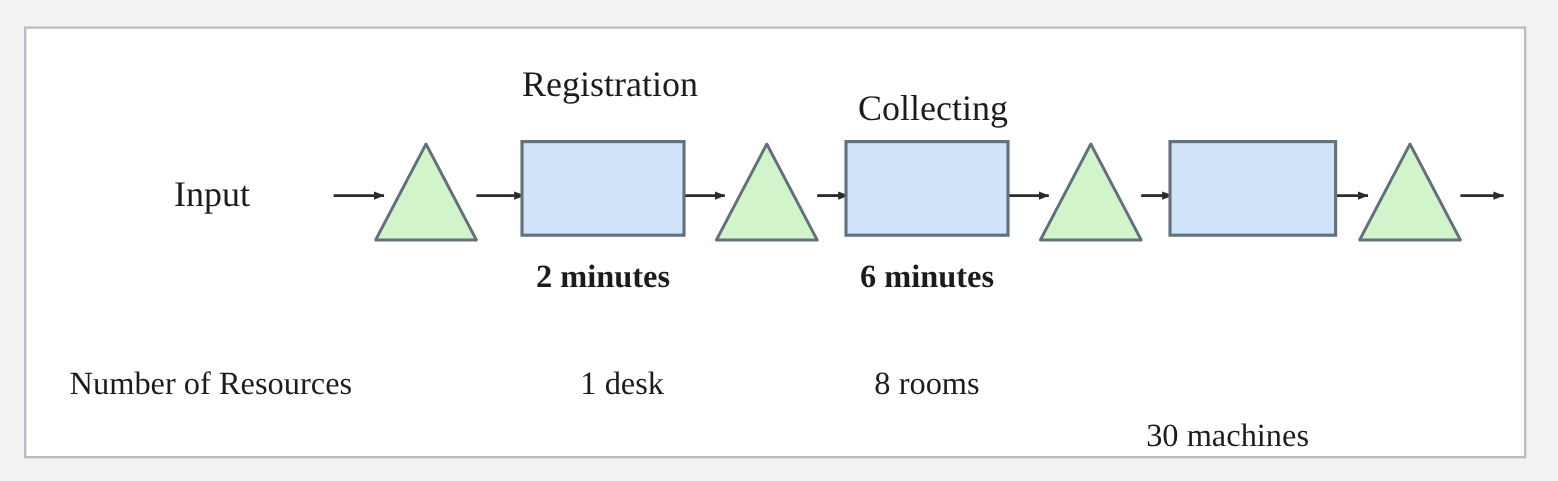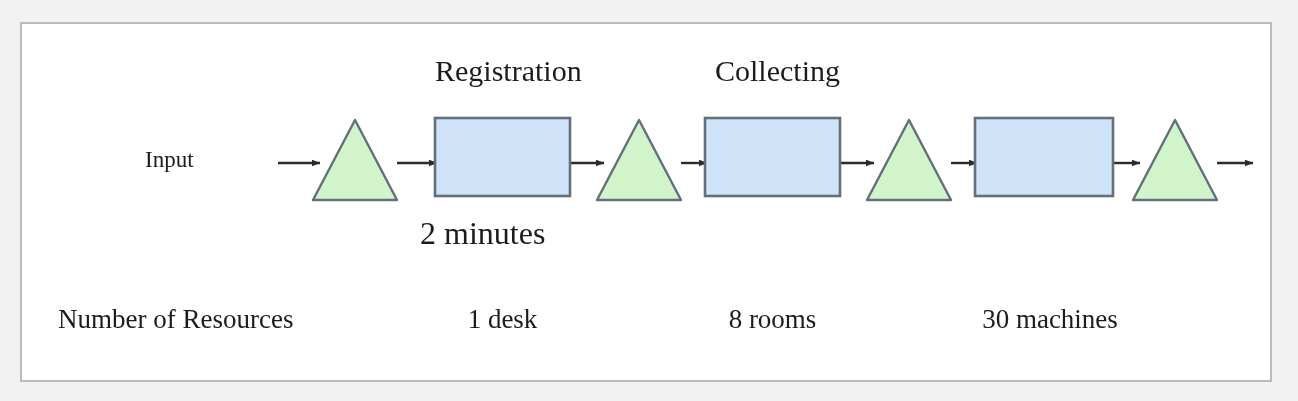--- a/index.html
+++ b/index.html
@@ -44,38 +44,39 @@
   }
 
   
   .lbl {
     position: absolute;
     color: #1c1c1c;
     white-space: nowrap;
     line-height: 1;
   }
   .lbl-input {
-    font-size: 23px;
+    font-size: 30px;
     left: 145px;
     top: 148px;
   }
   .lbl-resources-title {
     font-size: 27px;
     left: 58px;
     top: 306px;
   }
   .stage-title {
     font-size: 30px;
     text-align: right;
     top: 56px;
   }
   .stage-duration {
-    font-size: 32px;
-    text-align: left;
+    font-size: 27px;
+    text-align: center;
     top: 217px;
+    font-weight: bold;
   }
   .stage-resource {
     font-size: 27px;
     text-align: center;
     top: 306px;
   }
 </style>
 </head>
 <body>
 
@@ -114,20 +115,21 @@
       <rect x="975" y="118" width="138" height="78"></rect>
     </g>
   </svg>
 
   <div class="lbl lbl-input">Input</div>
 
   <div class="lbl lbl-resources-title">Number of Resources</div>
 
   <div class="lbl stage-title" style="left:435px;width:135px;">Registration</div>
   <div class="lbl stage-duration" style="left:420px;width:165px;">2 minutes</div>
-  <div class="lbl stage-resource" style="left:420px;width:165px;">1 desk</div>
+  <div class="lbl stage-resource" style="left:436px;width:165px;">1 desk</div>
 
-  <div class="lbl stage-title" style="left:705px;width:135px;">Collecting</div>
+  <div class="lbl stage-title" style="left:705px;width:135px;margin-top:20px;">Collecting</div>
+  <div class="lbl stage-duration" style="left:690px;width:165px;">6 minutes</div>
   <div class="lbl stage-resource" style="left:690px;width:165px;">8 rooms</div>
 
-  <div class="lbl stage-resource" style="left:950px;width:200px;">30 machines</div>
+  <div class="lbl stage-resource" style="left:923px;width:200px;margin-top:44px;">30 machines</div>
 
 </div>
 
 </body></html>

